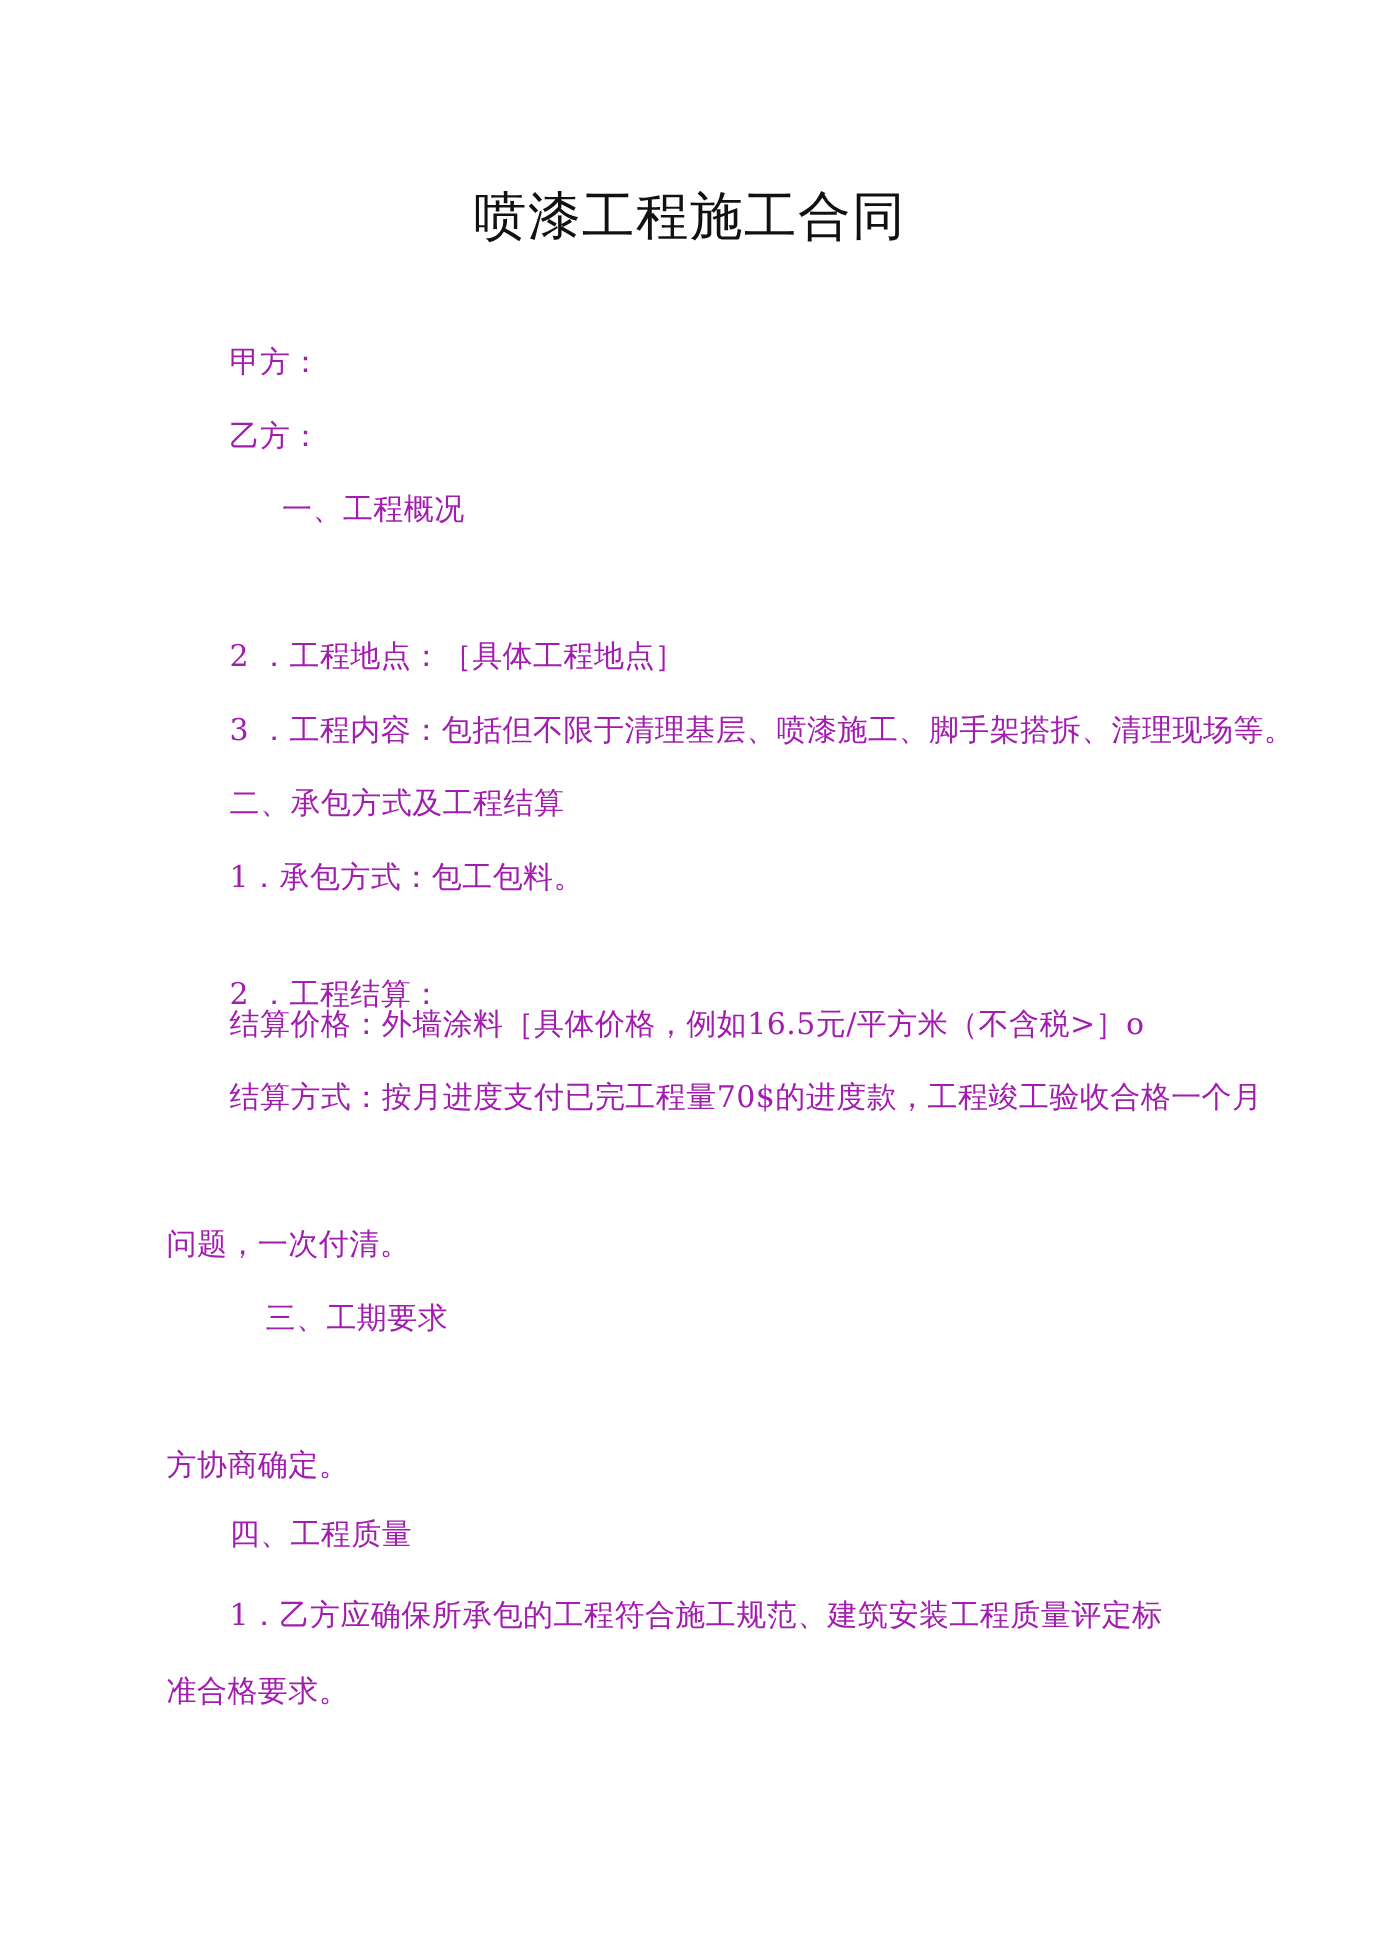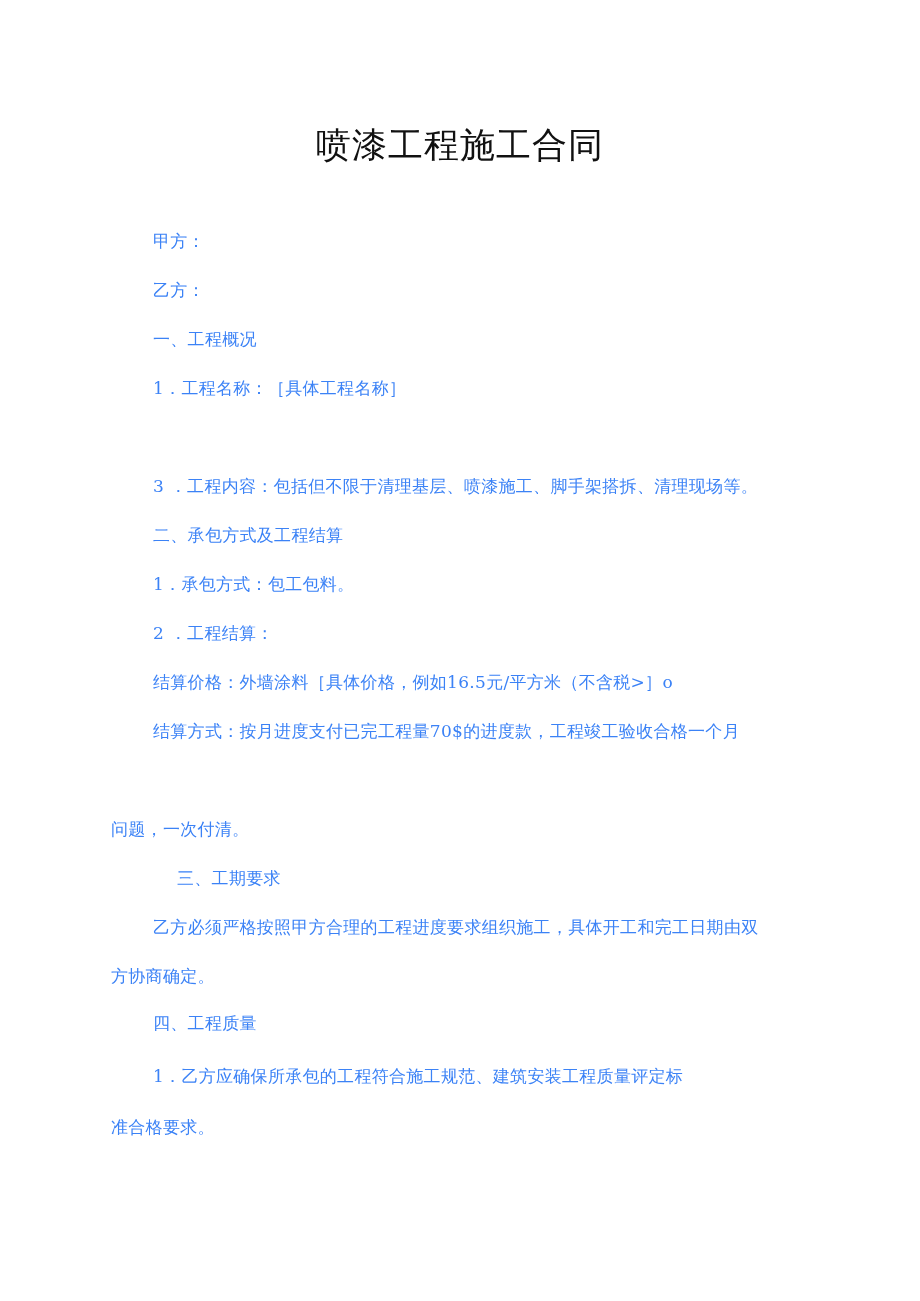--- a/index.html
+++ b/index.html
@@ -29,51 +29,50 @@
       top: 122px;
       text-align: center;
       font-family: "DejaVu Sans", "Liberation Sans", sans-serif;
       font-size: 35px;
       line-height: 46px;
       letter-spacing: 1px;
       color: #111111;
     }
     .line {
       position: absolute;
-      font-size: 17px;
+      font-size: 20px;
       line-height: 24px;
       white-space: nowrap;
-      color: #3b82f6;
+      color: #a21caf;
       letter-spacing: 0.3px;
     }
     .indent { left: 153px; }
     .flush { left: 111px; }
   </style>
 </head>
 <body>
 
 <div class="page">
 
   <div class="title">喷漆工程施工合同</div>
 
   <div class="line indent" style="top:229px;">甲方：</div>
   <div class="line indent" style="top:278px;">乙方：</div>
 
-  <div class="line indent" style="top:327px;">一、工程概况</div>
-  <div class="line indent" style="top:376px;">1．工程名称：［具体工程名称］</div>
+  <div class="line indent" style="top:327px;margin-left:35px;">一、工程概况</div>
+  <div class="line indent" style="top:425px;">2 ．工程地点：［具体工程地点］</div>
   <div class="line indent" style="top:474px;">3 ．工程内容：包括但不限于清理基层、喷漆施工、脚手架搭拆、清理现场等。</div>
 
   <div class="line indent" style="top:523px;">二、承包方式及工程结算</div>
   <div class="line indent" style="top:572px;">1．承包方式：包工包料。</div>
-  <div class="line indent" style="top:621px;">2 ．工程结算：</div>
+  <div class="line indent" style="top:650px;">2 ．工程结算：</div>
   <div class="line indent" style="top:670px;">结算价格：外墙涂料［具体价格，例如16.5元/平方米（不含税&gt;］o</div>
   <div class="line indent" style="top:719px;">结算方式：按月进度支付已完工程量70$的进度款，工程竣工验收合格一个月</div>
   <div class="line flush" style="top:817px;">问题，一次付清。</div>
 
   <div class="line indent" style="top:866px;margin-left:24px;">三、工期要求</div>
-  <div class="line indent" style="top:915px;">乙方必须严格按照甲方合理的工程进度要求组织施工，具体开工和完工日期由双</div>
   <div class="line flush" style="top:964px;">方协商确定。</div>
 
   <div class="line indent" style="top:1013px;font-family:Liberation Mono, monospace;">四、工程质量</div>
   <div class="line indent" style="top:1064px;">1．乙方应确保所承包的工程符合施工规范、建筑安装工程质量评定标</div>
   <div class="line flush" style="top:1115px;">准合格要求。</div>
 
 </div>
 
 </body></html>

